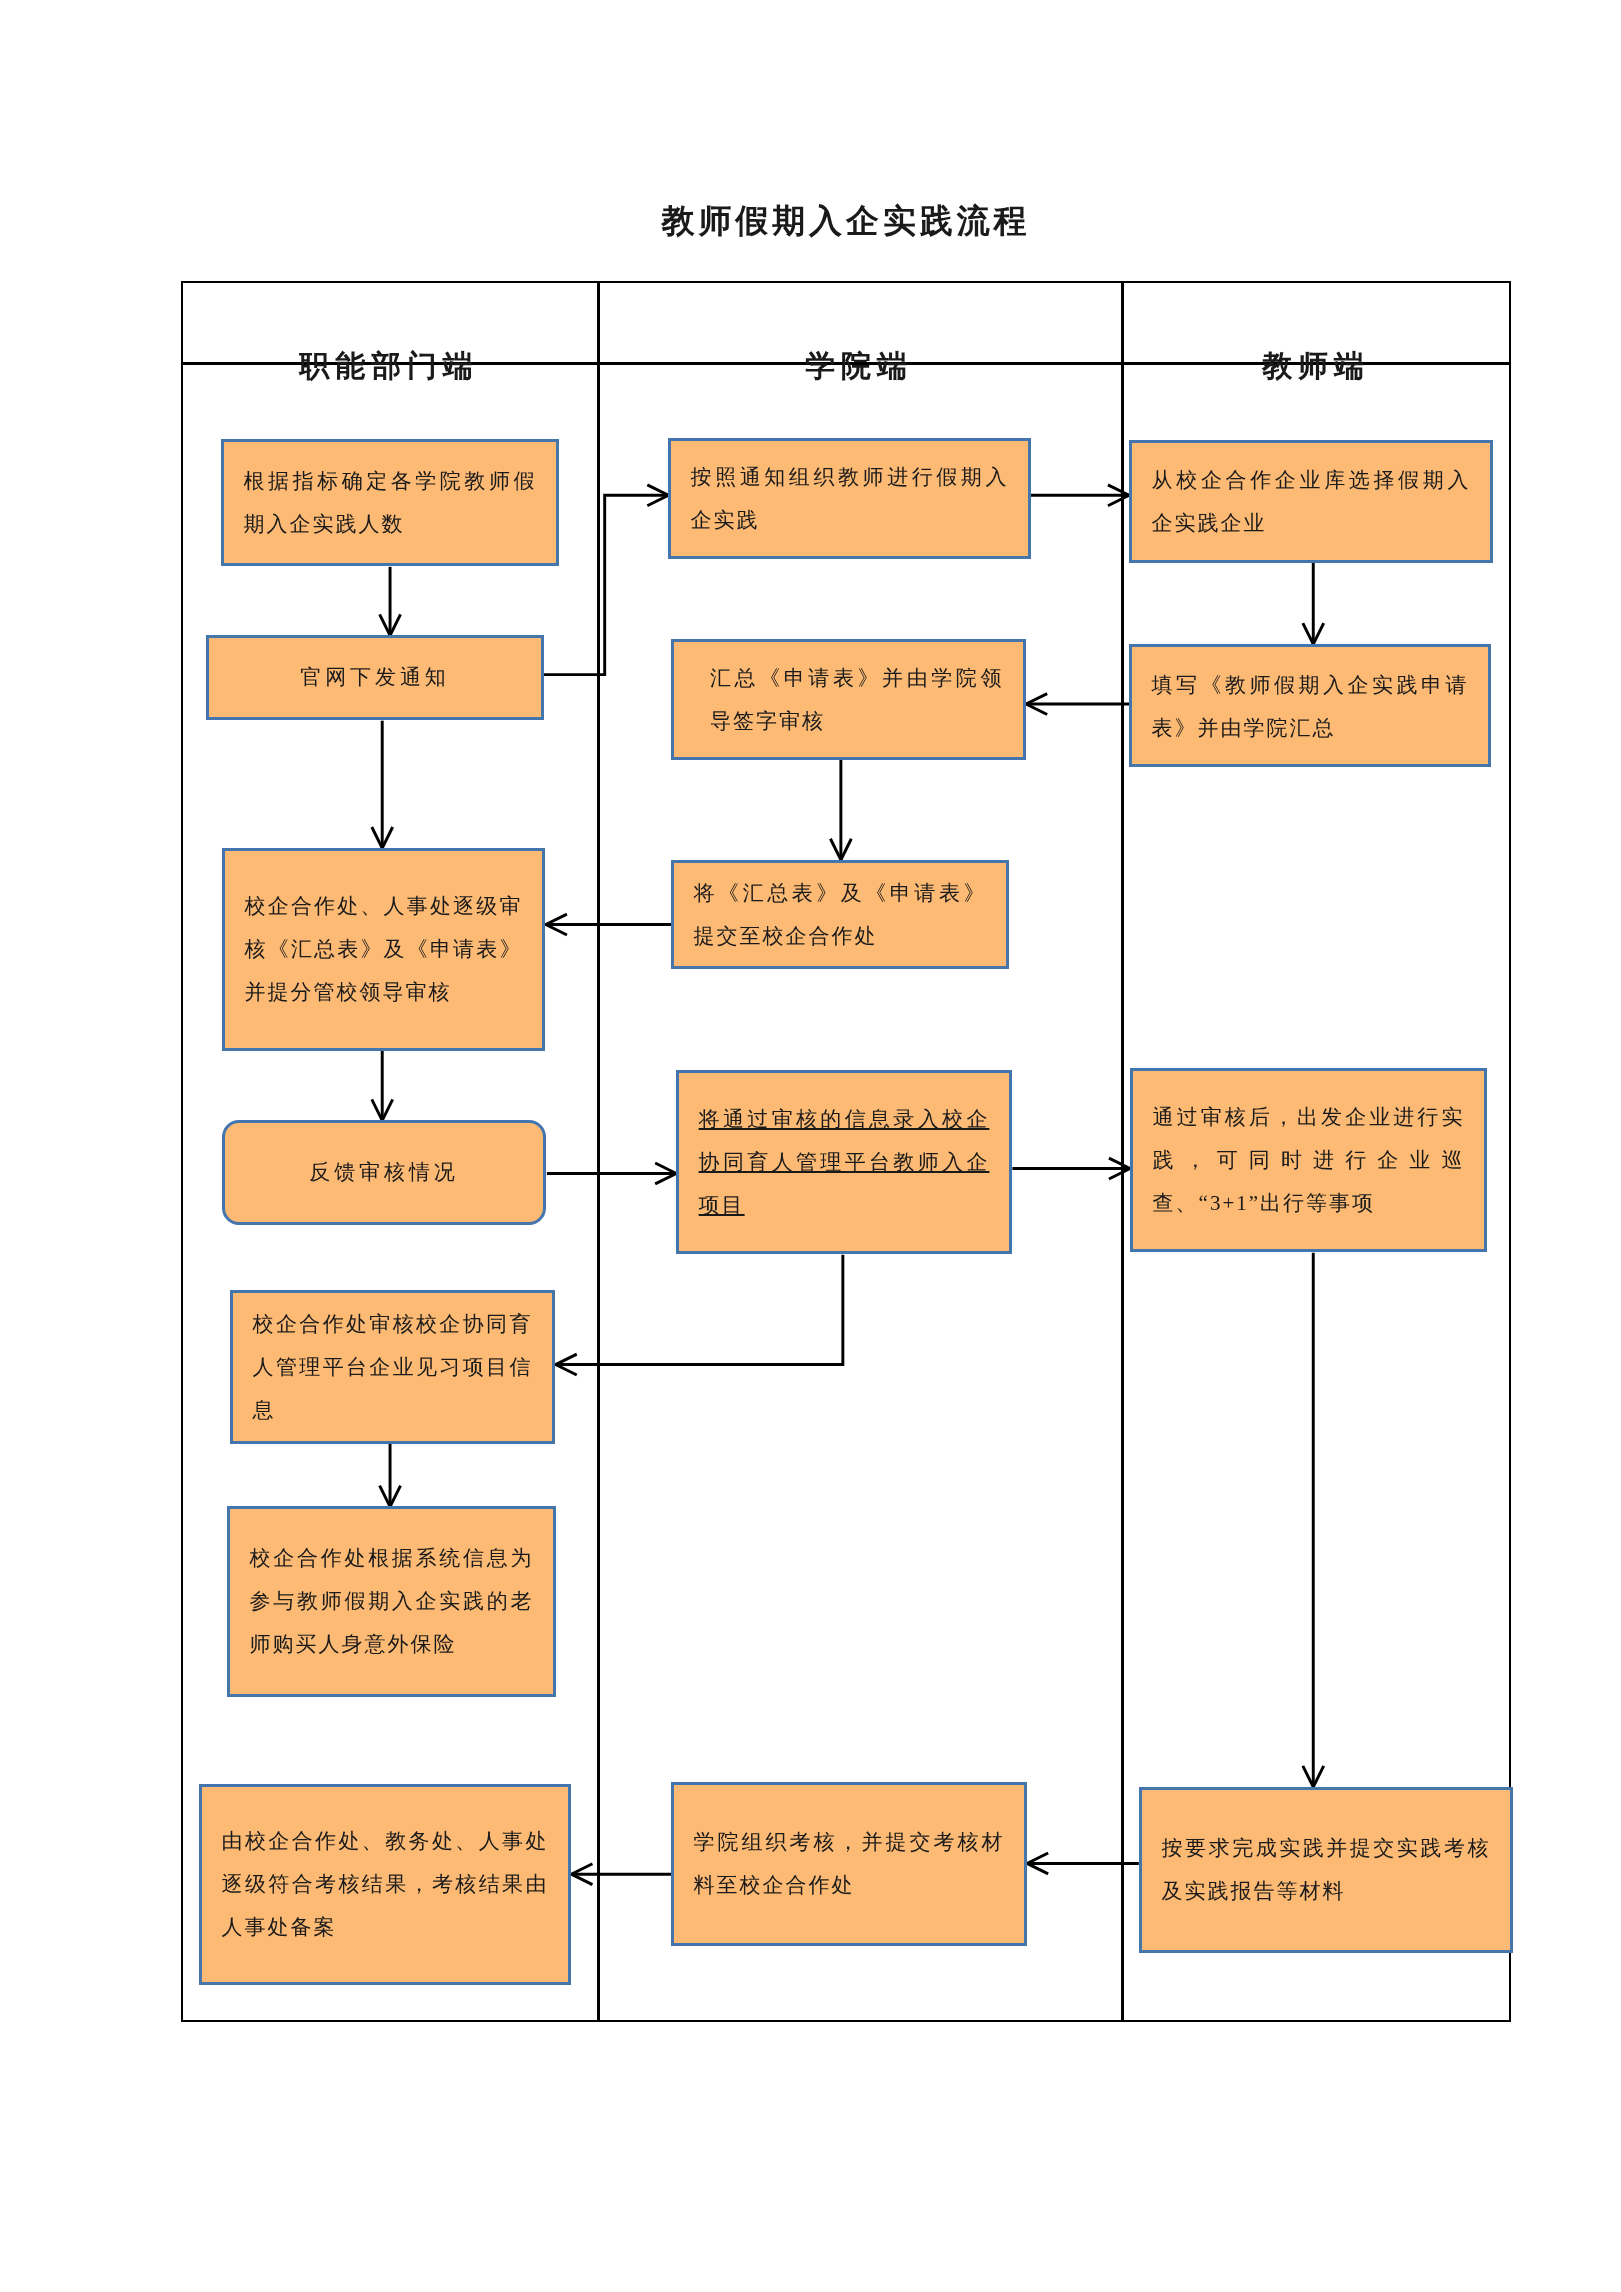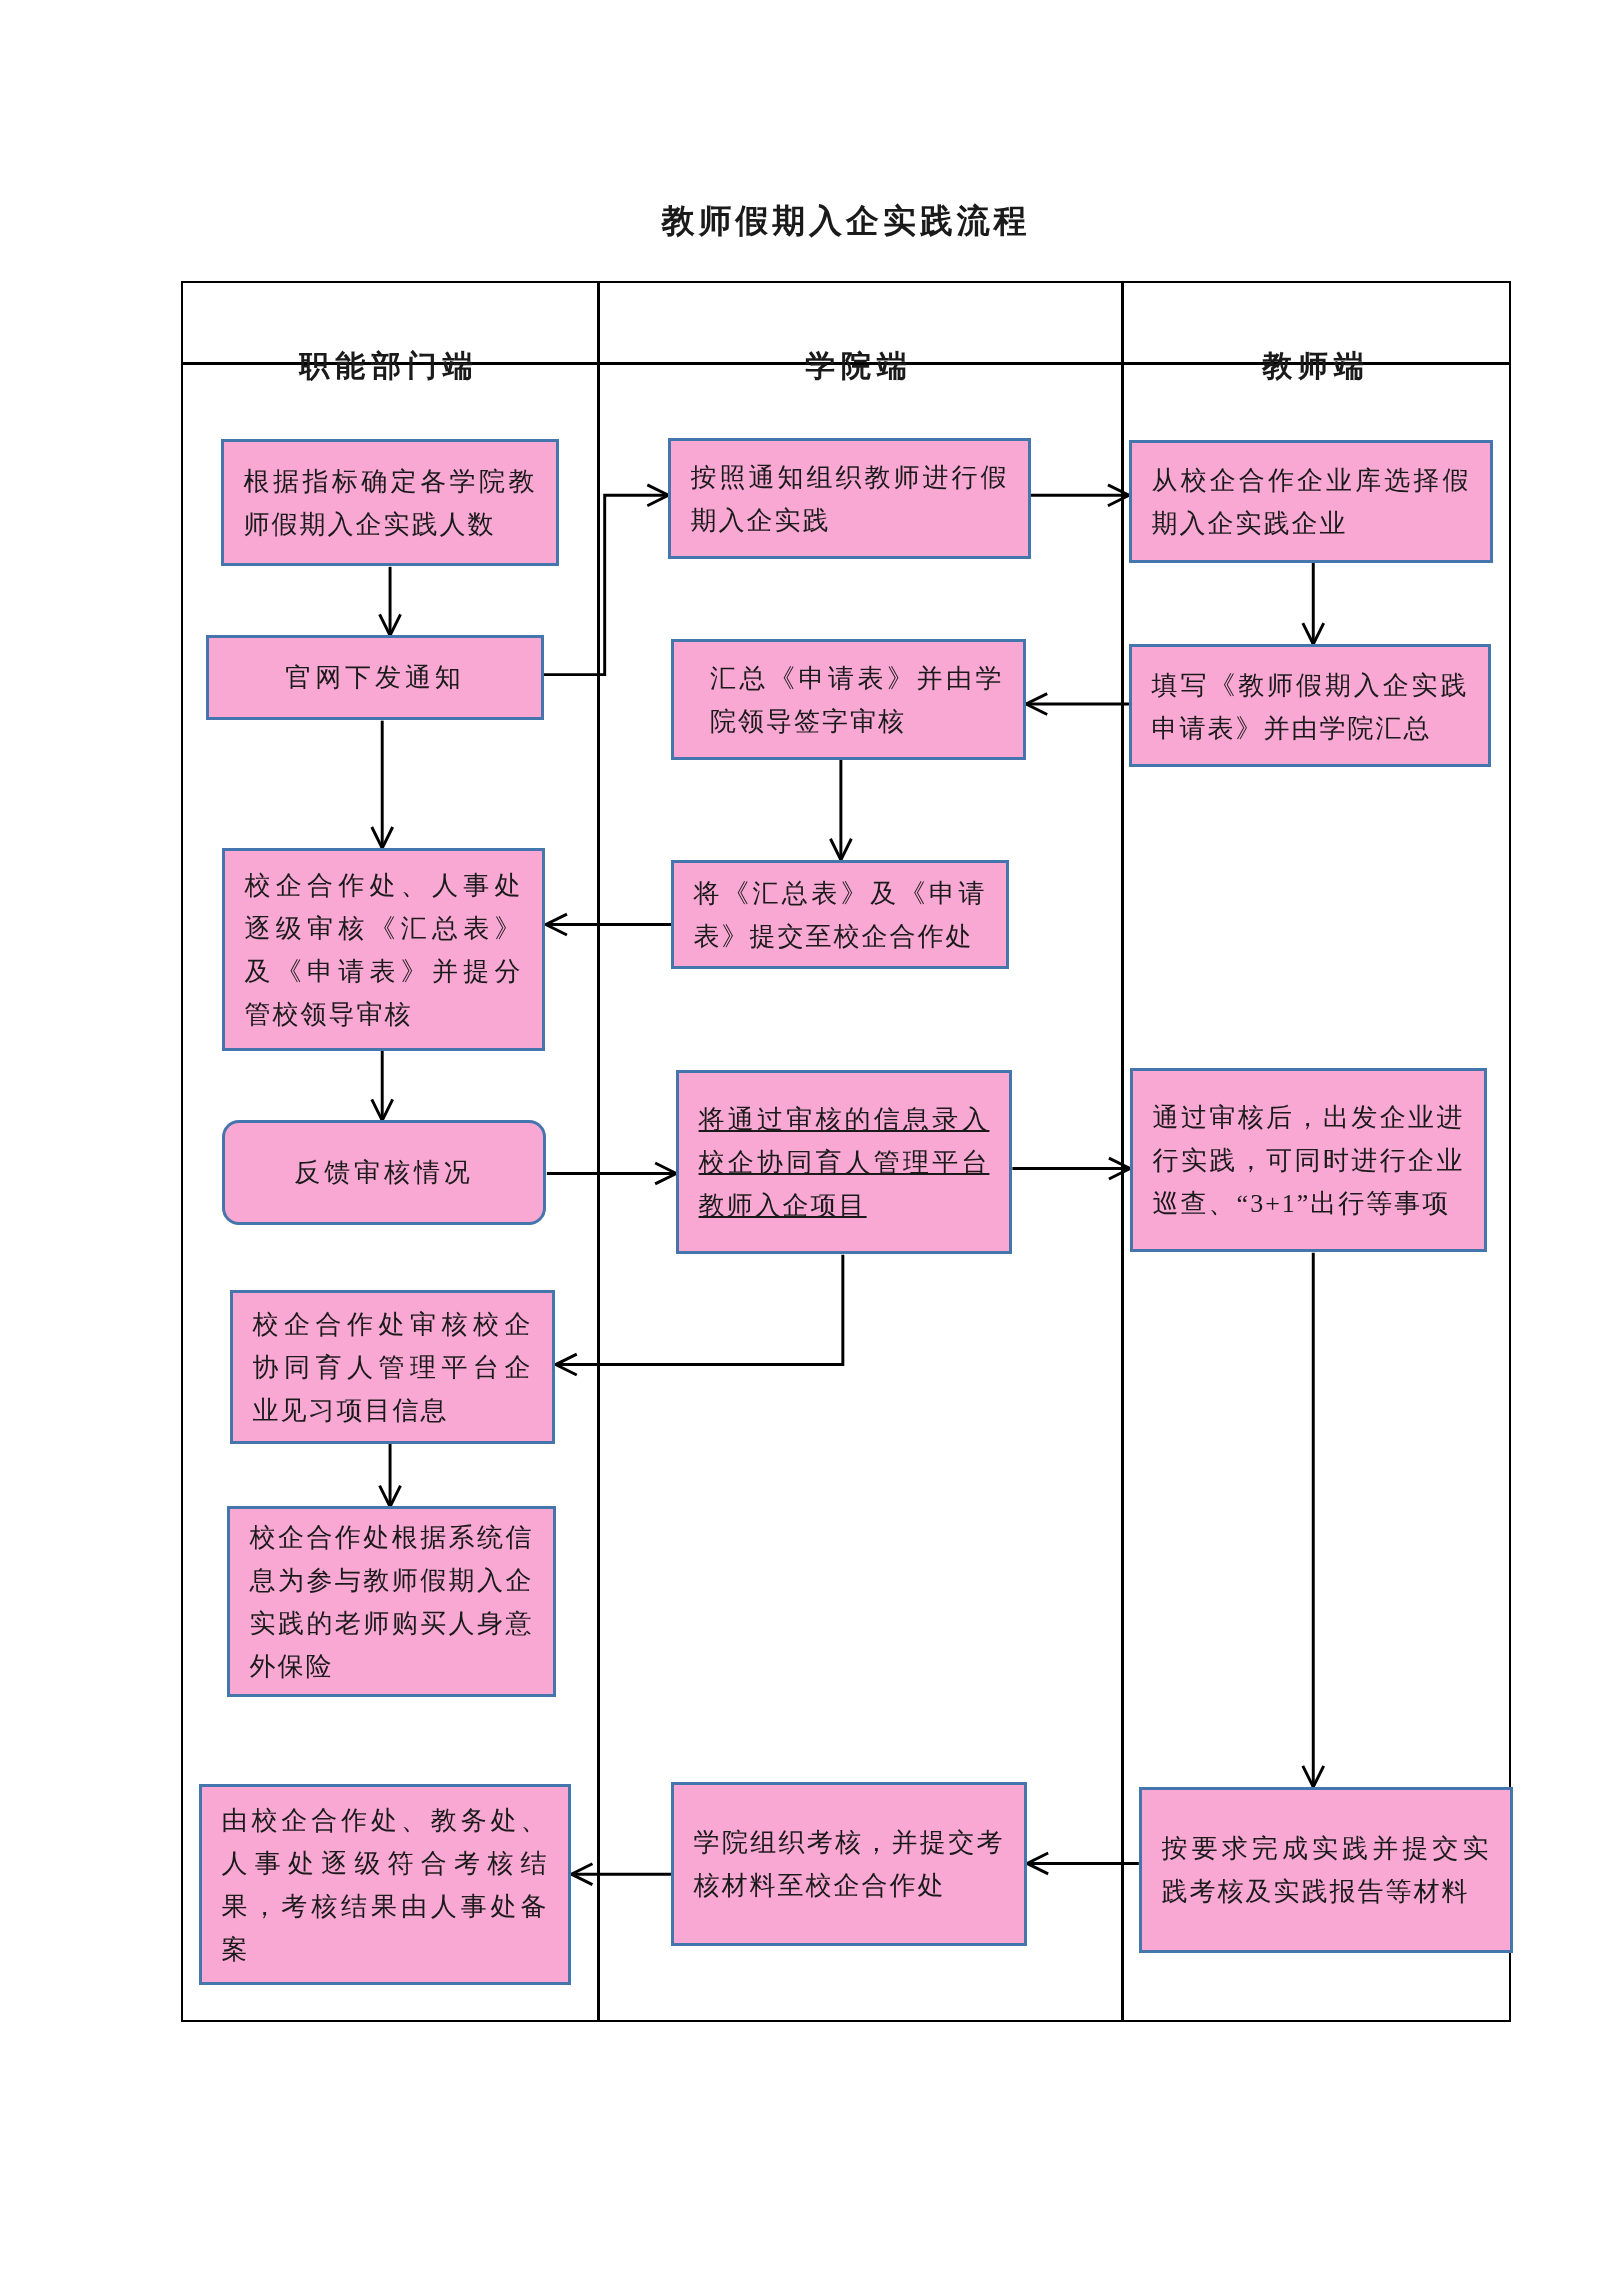--- a/index.html
+++ b/index.html
@@ -11,22 +11,22 @@
          border:2.9px solid #000;box-sizing:border-box;}
   .vdiv{position:absolute;top:281px;height:1741px;width:2.9px;background:#000;}
   .vdiv.d1{left:597px;} .vdiv.d2{left:1121px;}
   .hline{position:absolute;left:181px;top:362px;width:1330px;height:2.9px;background:#000;}
   .colhead{position:absolute;top:284px;height:77px;display:flex;align-items:center;
            justify-content:center;font-size:30px;font-weight:bold;letter-spacing:5.9px;margin-top:44px;}
   .colhead.h1{left:181px;width:416px;}
   .colhead.h2{left:597px;width:524px;}
   .colhead.h3{left:1121px;width:390px;}
   .node{position:absolute;box-sizing:border-box;border:3.9px solid var(--box-border,#4575AD);
-        background:#f9a8d4;display:flex;align-items:center;padding:3.9px 19.6px;
-        font-size:26px;line-height:43px;letter-spacing:2px;overflow:hidden;z-index:3;}
+        background:#fdba74;display:flex;align-items:center;padding:3.9px 19.6px;
+        font-size:21px;line-height:43px;letter-spacing:2px;overflow:hidden;z-index:3;}
   .node .txt{width:100%;text-align:justify;}
   .node.center .txt{text-align:center;letter-spacing:3.9px;}
   .node.clip{align-items:center;padding-top:7.8px;}
   svg.connectors{position:absolute;left:0;top:0;z-index:2;}
 </style>
 </head>
 <body>
 
 <div class="page">
   <div class="title">教师假期入企实践流程</div>

